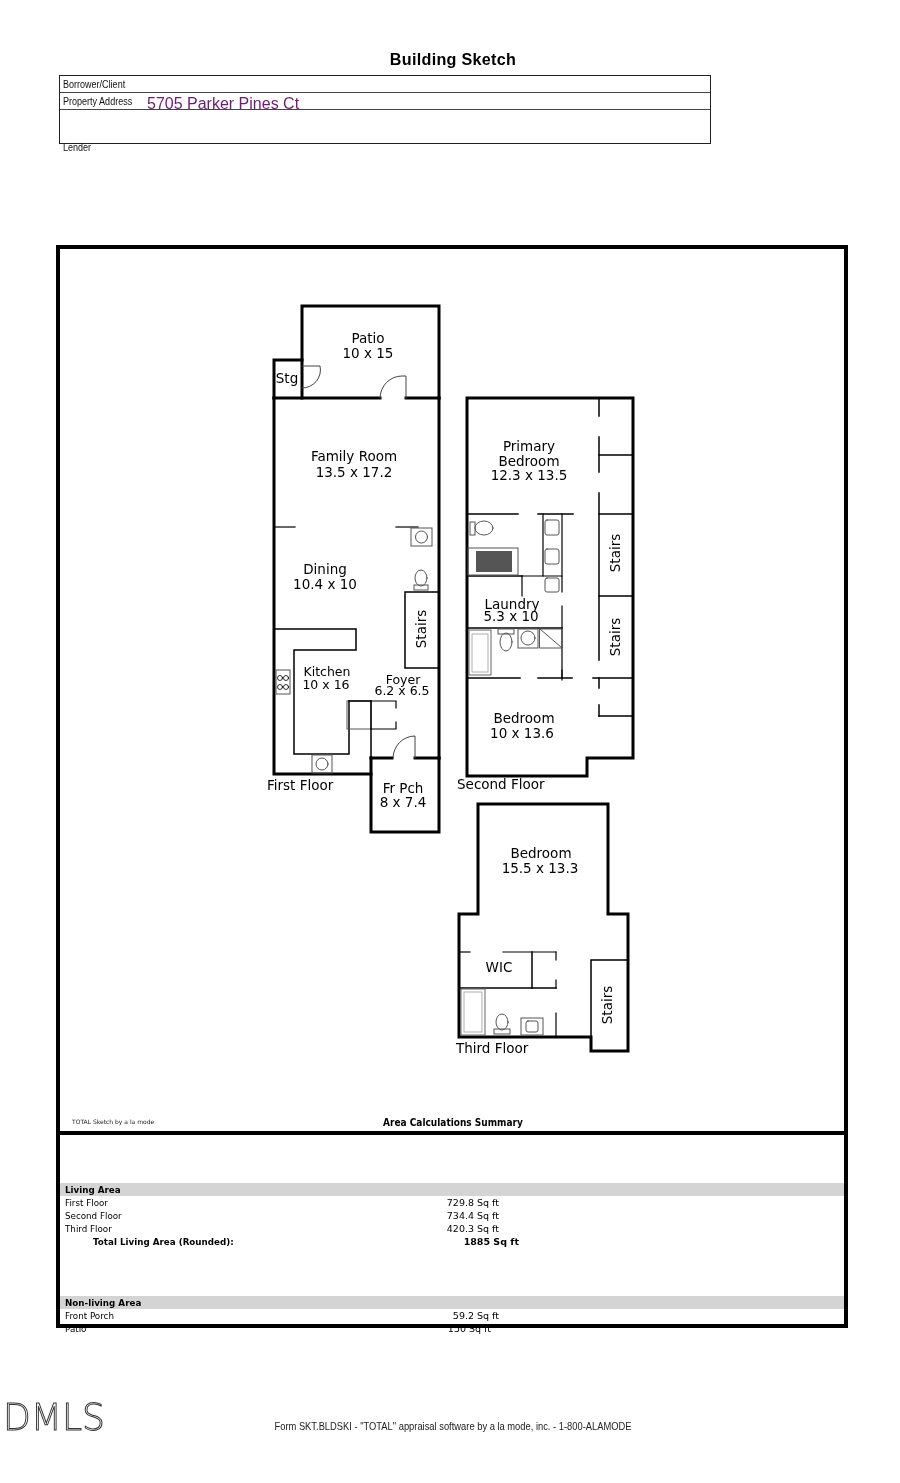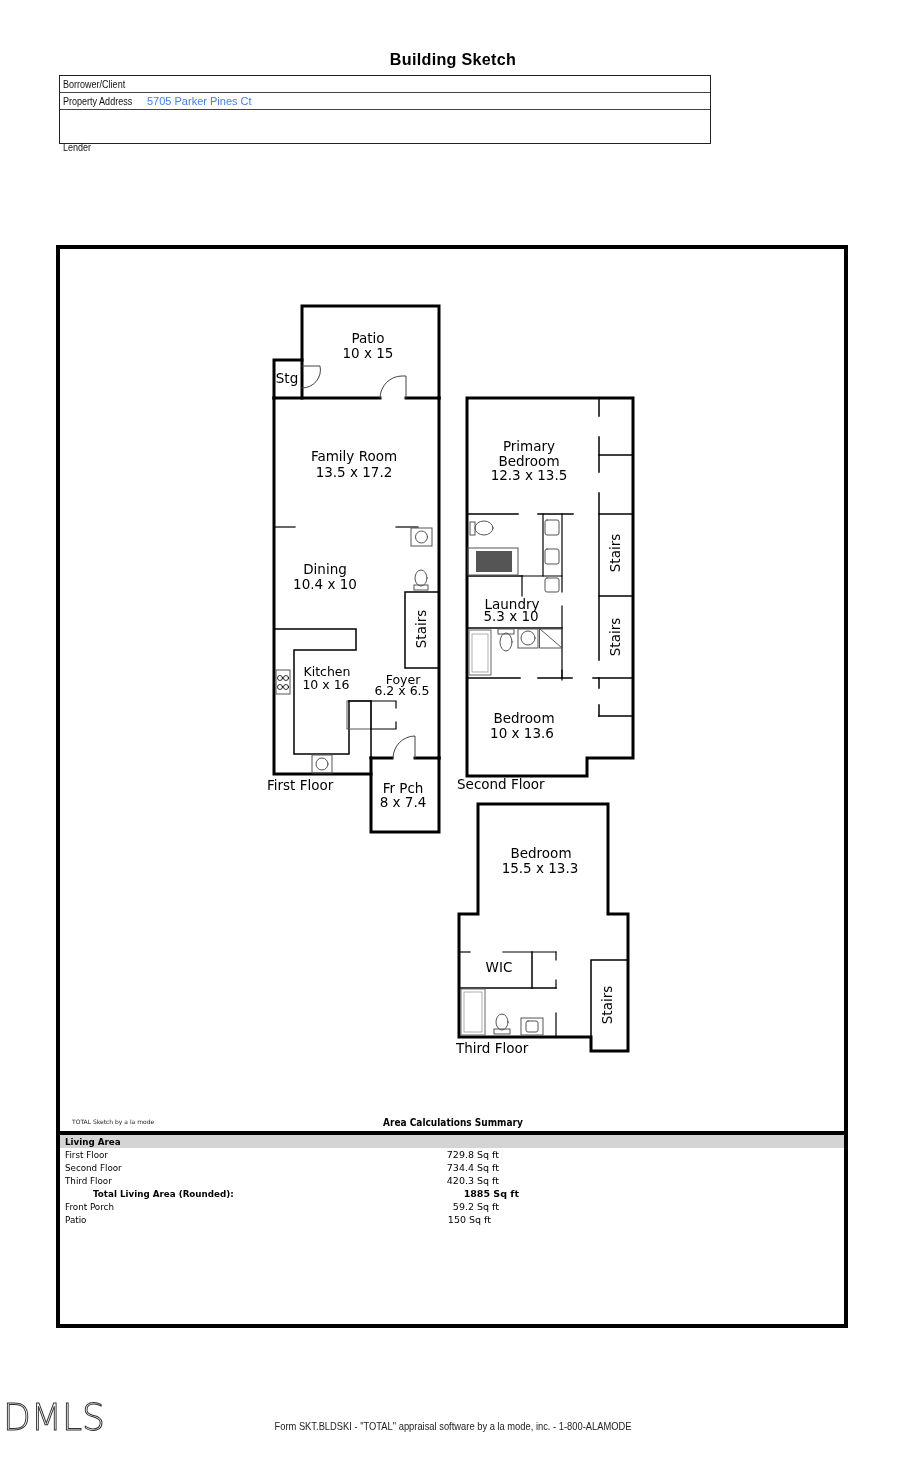--- a/index.html
+++ b/index.html
@@ -19,21 +19,21 @@
   .info-row {
     position: absolute; left: 0; width: 100%; height: 17px;
     border-bottom: 1.5px solid #444;
   }
   .info-row:last-child { border-bottom: none; }
   .info-label, .info-value {
     position: absolute; top: 2px; font-size: 11px; white-space: nowrap;
     font-family: "Liberation Sans", sans-serif;
   }
   .info-label { transform: scaleX(0.82); transform-origin: left top; color: #111; }
-  .info-value { font-size: 11px; color: #3b82f6; }
+  .info-value { font-size: 16px; color: #701a75; }
 
   .sketch-frame {
     position: absolute; left: 56px; top: 245px; width: 792px; height: 1083px;
     border: 4px solid #000;
   }
   .sketch-svg { position: absolute; left: 0; top: 0; }
 
   .credit-small {
     position: absolute; left: 72px; top: 1118px; font-size: 6px; color: #222;
     font-family: "DejaVu Sans", sans-serif;
@@ -45,21 +45,21 @@
   .summary-sep {
     position: absolute; left: 56px; top: 1131px; width: 792px; height: 4px; background: #000;
   }
   .summary {
     position: absolute; left: 60px; top: 1135px; width: 784px;
     font-family: "DejaVu Sans", sans-serif; font-size: 9.5px;
   }
   .sum-row {
     position: relative; height: 13px; line-height: 13px; padding-left: 5px;
   }
-  .sum-row.section { background: #d4d4d4; font-weight: bold; }
+  .sum-row.section { background: #d4d4d4; font-weight: bold; margin-top: 48px; }
   .sum-row.total { font-weight: bold; margin-left: 28px; }
   .sum-label { transform: scaleX(0.92); transform-origin: left center; display: inline-block; }
   .sum-value {
     position: absolute; left: 345px; width: 94px; text-align: right; top: 0;
   }
 
   .mls-logo {
     position: absolute; left: 3px; top: 1395px; font-family: "DejaVu Sans", sans-serif;
     font-size: 38px; font-weight: 100; color: #fff; letter-spacing: 0px;
     -webkit-text-stroke: 1px #333; transform: scaleX(0.95); transform-origin: left top;
@@ -277,20 +277,23 @@
     <span class="sum-value">734.4 Sq ft</span>
   </div>
   <div class="sum-row">
     <span class="sum-label">Third Floor</span>
     <span class="sum-value">420.3 Sq ft</span>
   </div>
   <div class="sum-row total">
     <span class="sum-label">Total Living Area (Rounded):</span>
     <span class="sum-value" style="width:86px;">1885 Sq ft</span>
   </div>
+  <div class="sum-row section">
+    <span class="sum-label">Non-living Area</span>
+  </div>
   <div class="sum-row">
     <span class="sum-label">Front Porch</span>
     <span class="sum-value">59.2 Sq ft</span>
   </div>
   <div class="sum-row">
     <span class="sum-label">Patio</span>
     <span class="sum-value" style="width:86px;">150 Sq ft</span>
   </div>
 </div>
 

